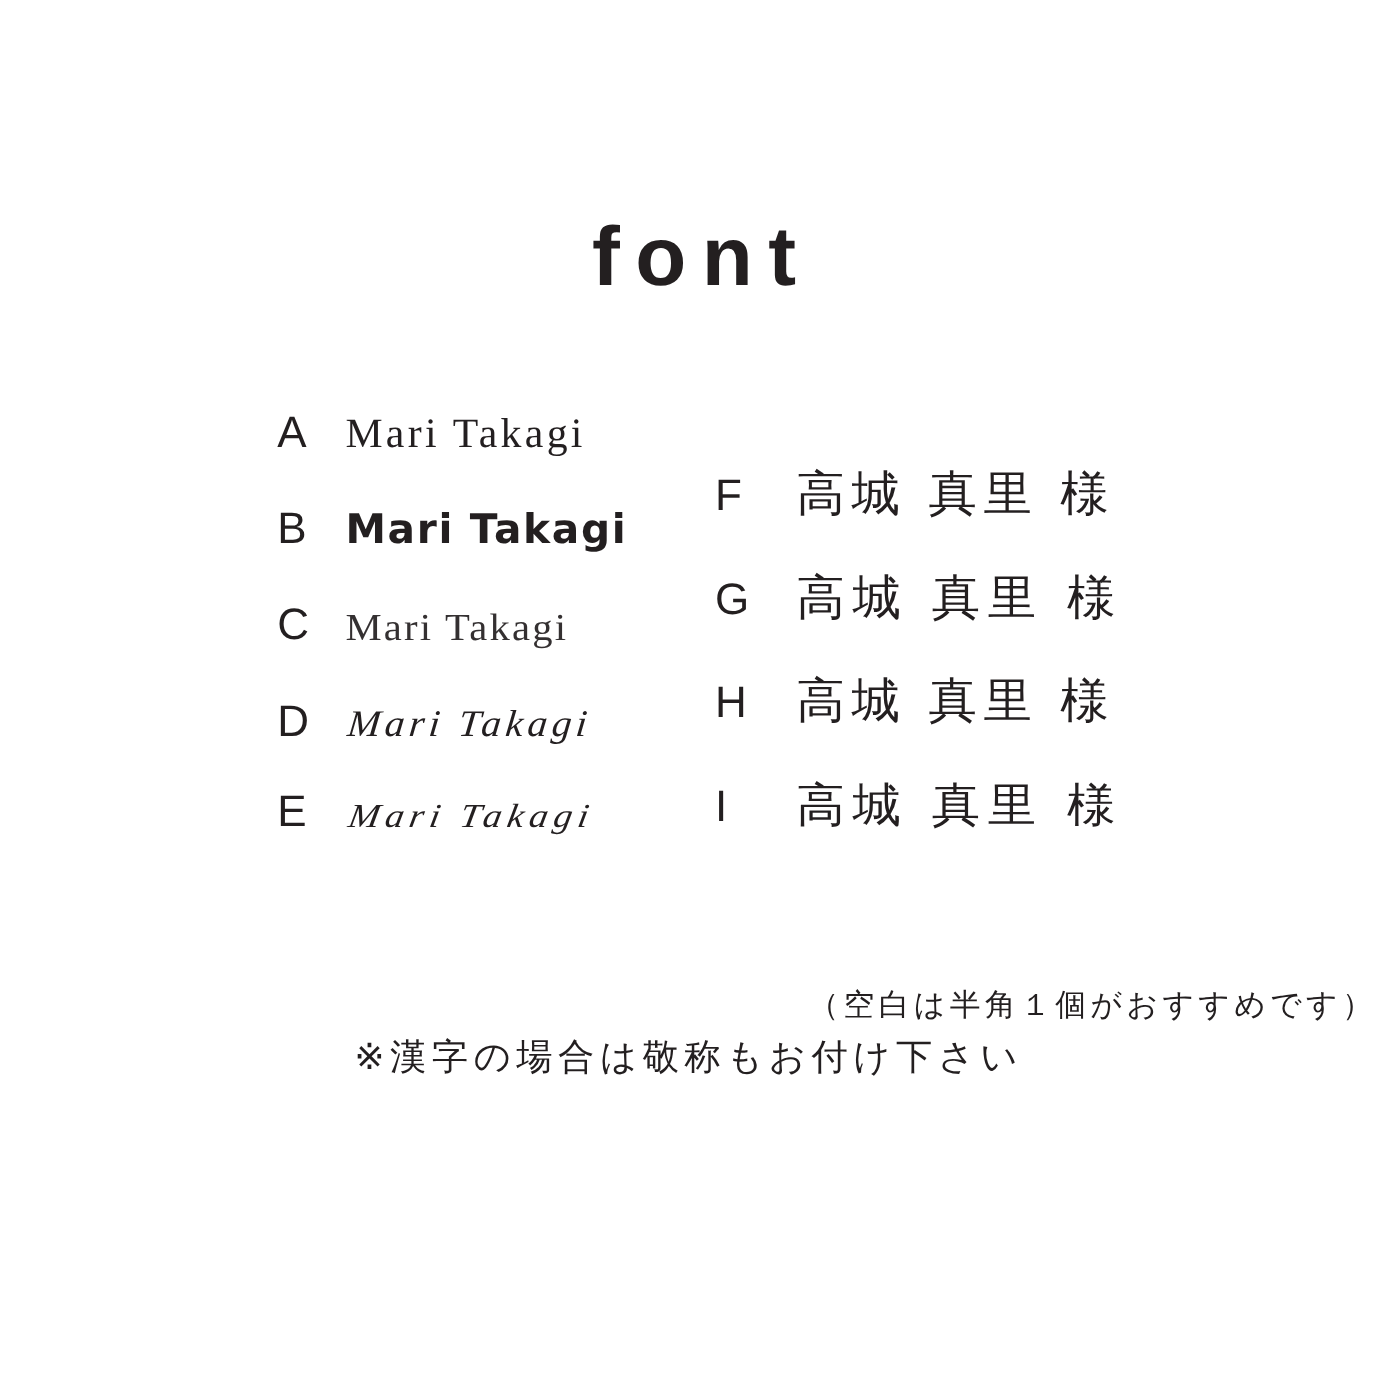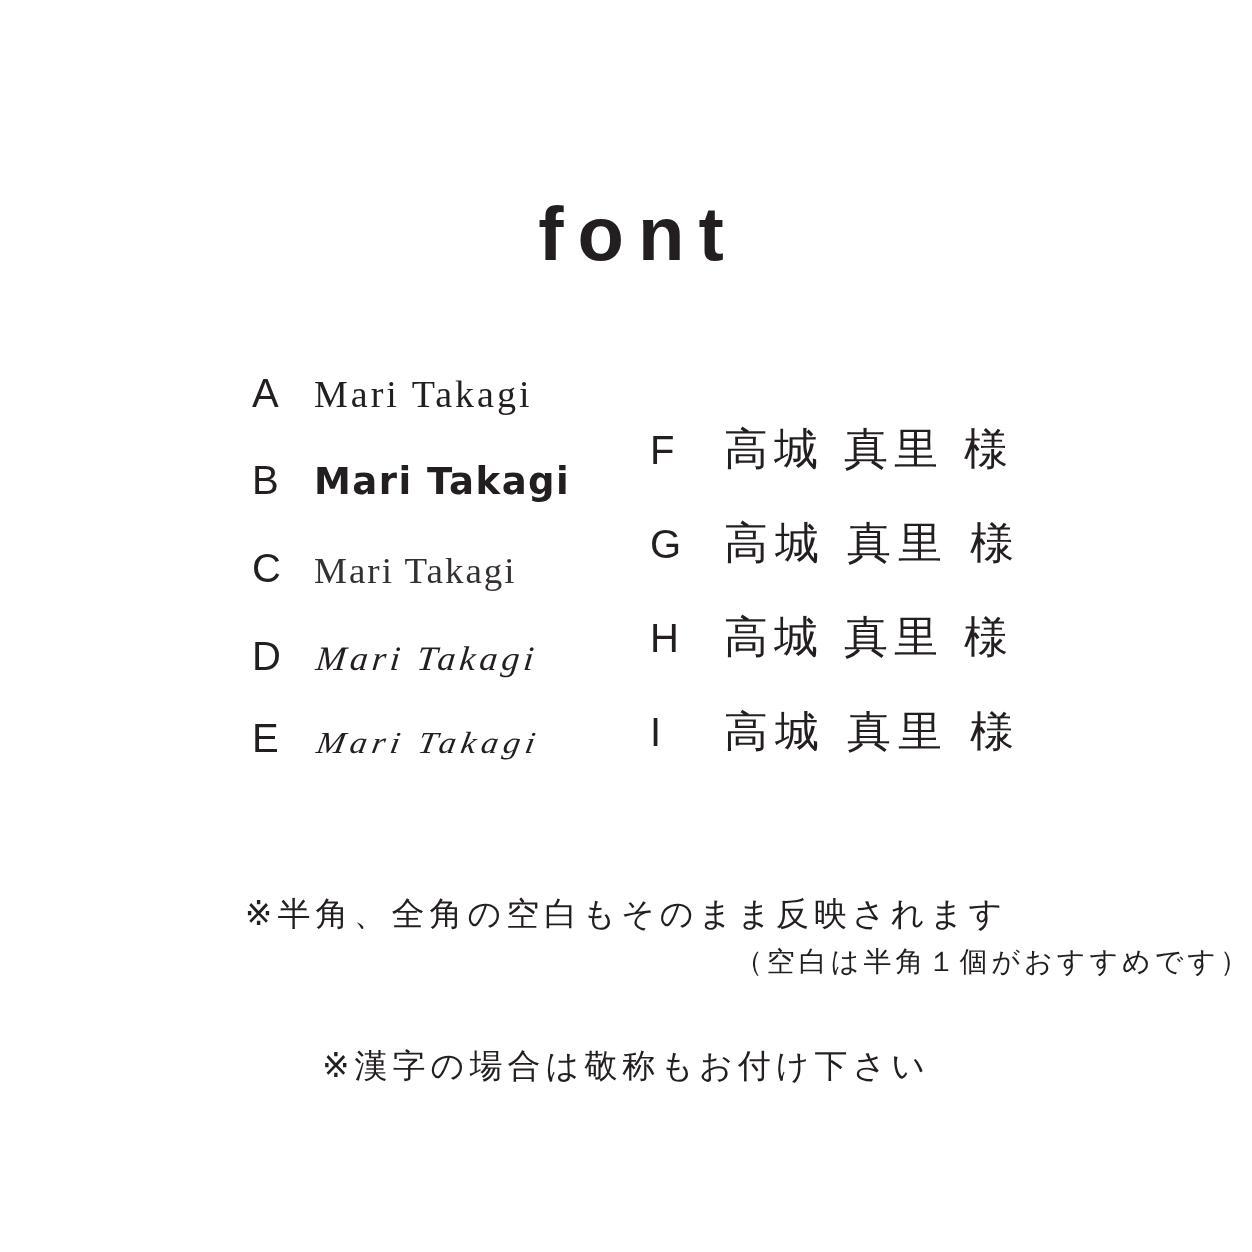--- a/index.html
+++ b/index.html
@@ -142,21 +142,21 @@
     width: 100%;
     text-align: center;
   }
   .note-line {
     font-family: "DejaVu Sans", sans-serif;
     color: #231f20;
     letter-spacing: 5px;
   }
   .note-1 { font-size: 33px; line-height: 1.45; }
   .note-2 { font-size: 28px; line-height: 1.7; letter-spacing: 4px; text-align: right; }
-  .note-3 { font-size: 33px; line-height: 1.4; margin-top: 58px; }
+  .note-3 { font-size: 33px; line-height: 1.4; }
 </style>
 </head>
 <body>
 
 <div class="page">
 
   <div class="title">font</div>
 
   <div class="samples">
 
@@ -209,18 +209,17 @@
       <div class="row">
         <span class="row-label">I</span>
         <span class="row-sample s-jp s-i">高城 真里 様</span>
       </div>
 
     </div>
 
   </div>
 
   <div class="notes">
-    <div class="note-line note-1">※半角、全角の空白もそのまま反映されます</div>
     <div class="note-line note-2">（空白は半角１個がおすすめです）</div>
     <div class="note-line note-3">※漢字の場合は敬称もお付け下さい</div>
   </div>
 
 </div>
 
 </body></html>

